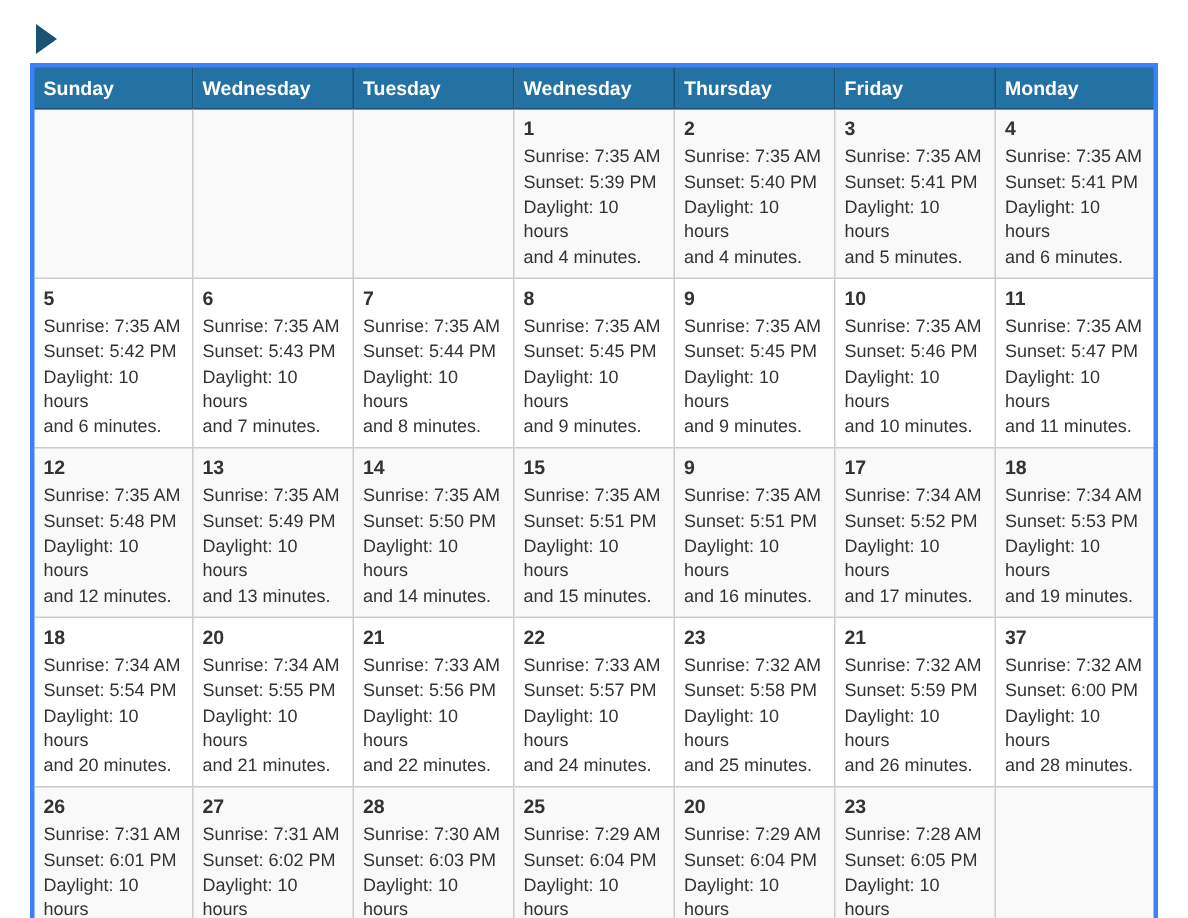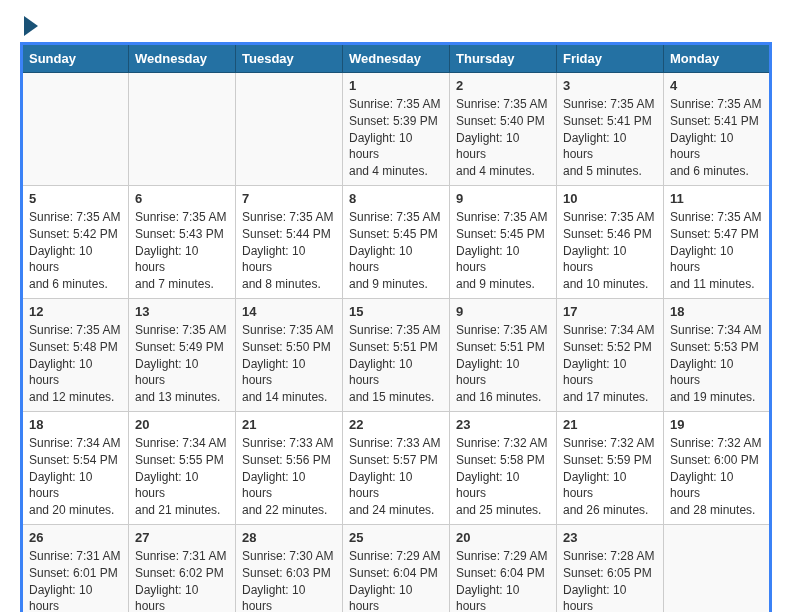--- a/index.html
+++ b/index.html
@@ -234,21 +234,21 @@
           </td>
           <td>
             <div class="day-number">23</div>
             <div class="day-info">Sunrise: 7:32 AM<br>Sunset: 5:58 PM<br>Daylight: 10 hours<br>and 25 minutes.</div>
           </td>
           <td>
             <div class="day-number">21</div>
             <div class="day-info">Sunrise: 7:32 AM<br>Sunset: 5:59 PM<br>Daylight: 10 hours<br>and 26 minutes.</div>
           </td>
           <td>
-            <div class="day-number">19</div>
+            <div class="day-number">37</div>
             <div class="day-info">Sunrise: 7:32 AM<br>Sunset: 6:00 PM<br>Daylight: 10 hours<br>and 28 minutes.</div>
           </td>
         </tr>
         <tr>
           <td>
             <div class="day-number">26</div>
             <div class="day-info">Sunrise: 7:31 AM<br>Sunset: 6:01 PM<br>Daylight: 10 hours<br>and 29 minutes.</div>
           </td>
           <td>
             <div class="day-number">27</div>

